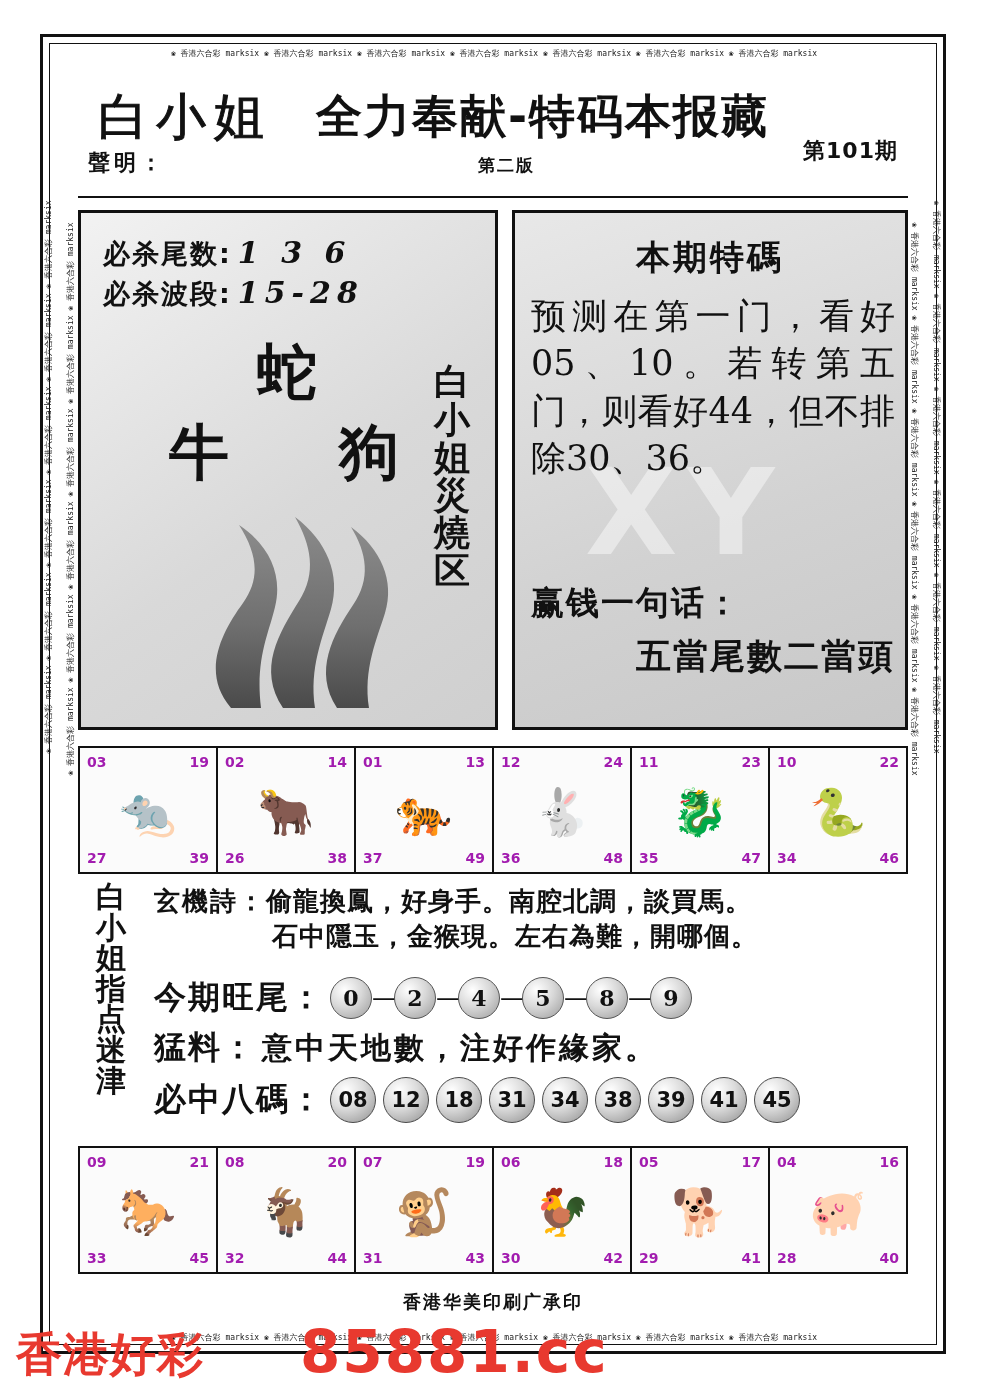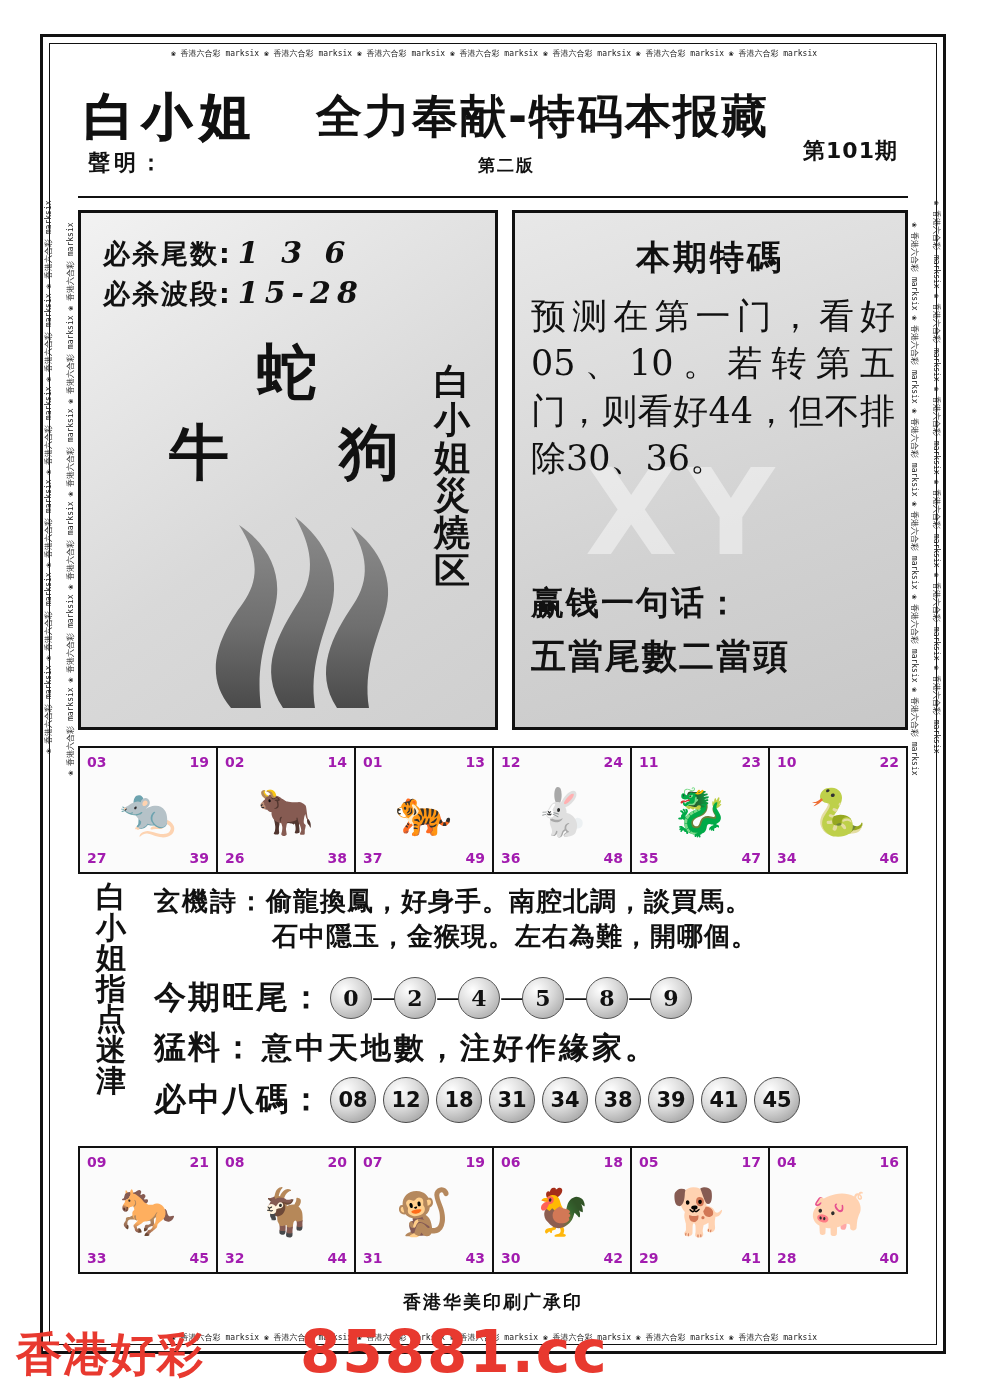--- a/index.html
+++ b/index.html
@@ -54,23 +54,23 @@
     left:484px;top:492px;width:860px;height:14px;line-height:14px;
     transform:rotate(90deg);text-align:center;
   }
 
   
   .header{
     position:absolute;left:78px;top:74px;width:830px;height:120px;
   }
   .title-row{position:absolute;left:0;top:10px;width:830px;height:62px;}
   .brand{
-    position:absolute;left:6px;top:0px;
-    font-family:"DejaVu Sans","Liberation Sans",sans-serif;
-    font-size:50px;font-weight:bold;color:#111;
+    position:absolute;left:20px;top:0px;
+    font-family:"DejaVu Sans","Liberation Sans",sans-serif;
+    font-size:50px;font-weight:normal;color:#111;
     letter-spacing:8px;
     -webkit-text-stroke:1px #111;
   }
   .headline{
     position:absolute;left:238px;top:2px;
     font-size:46px;font-weight:bold;color:#111;letter-spacing:2px;
     font-family:"DejaVu Sans","Liberation Sans",sans-serif;
   }
   .issue{
     position:absolute;right:10px;top:62px;
@@ -139,21 +139,21 @@
     font-size:35px;color:#111;line-height:1.35;letter-spacing:0px;
     text-align:justify;
   }
   .sb-sub{
     position:absolute;left:16px;top:368px;width:364px;
     font-size:33px;font-weight:bold;color:#111;letter-spacing:2px;
   }
   .sb-sub2{
     position:absolute;left:16px;top:420px;width:364px;
     font-size:35px;font-weight:bold;color:#111;letter-spacing:2px;
-    text-align:left;
+    text-align:right;
   }
   .watermark{
     position:absolute;left:70px;top:230px;font-size:120px;color:rgba(255,255,255,0.45);
     font-weight:bold;letter-spacing:10px;pointer-events:none;
   }
 
   
   .grid{
     position:absolute;left:78px;width:830px;height:128px;
     border:2px solid #111;box-sizing:border-box;

